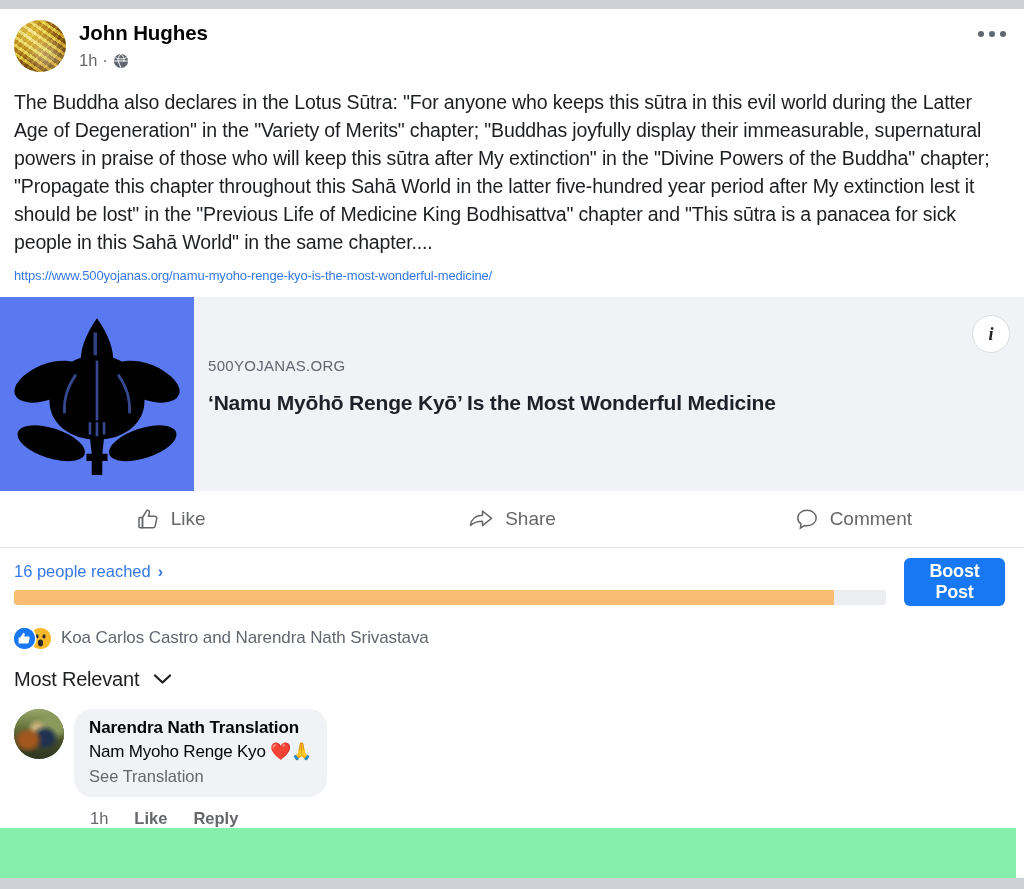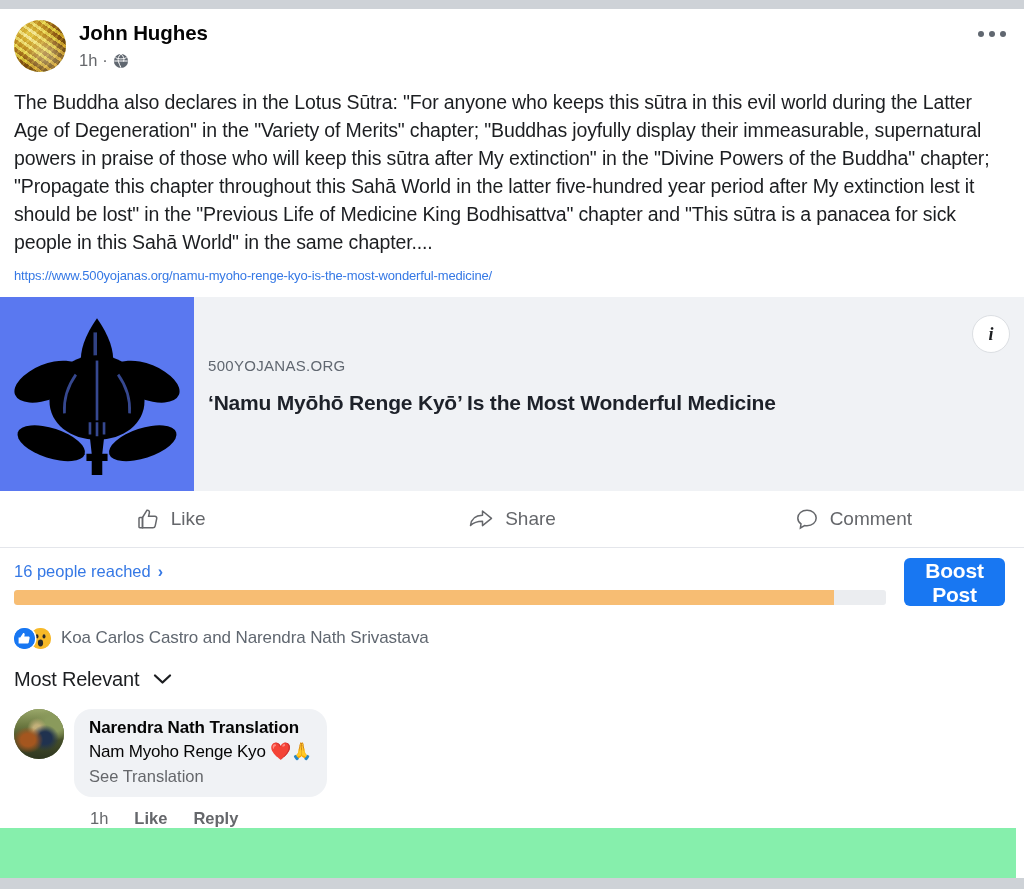--- a/index.html
+++ b/index.html
@@ -251,21 +251,21 @@
   .boost-btn {
     position: absolute;
     right: 19px;
     top: 10px;
     width: 101px;
     height: 48px;
     background: #1877f2;
     color: #ffffff;
     border: none;
     border-radius: 6px;
-    font-size: 21px;
+    font-size: 18px;
     font-weight: bold;
     font-family: "Liberation Sans", sans-serif;
     cursor: pointer;
     letter-spacing: -0.2px;
   }
 
   
   .reactions-row {
     display: flex;
     align-items: center;

